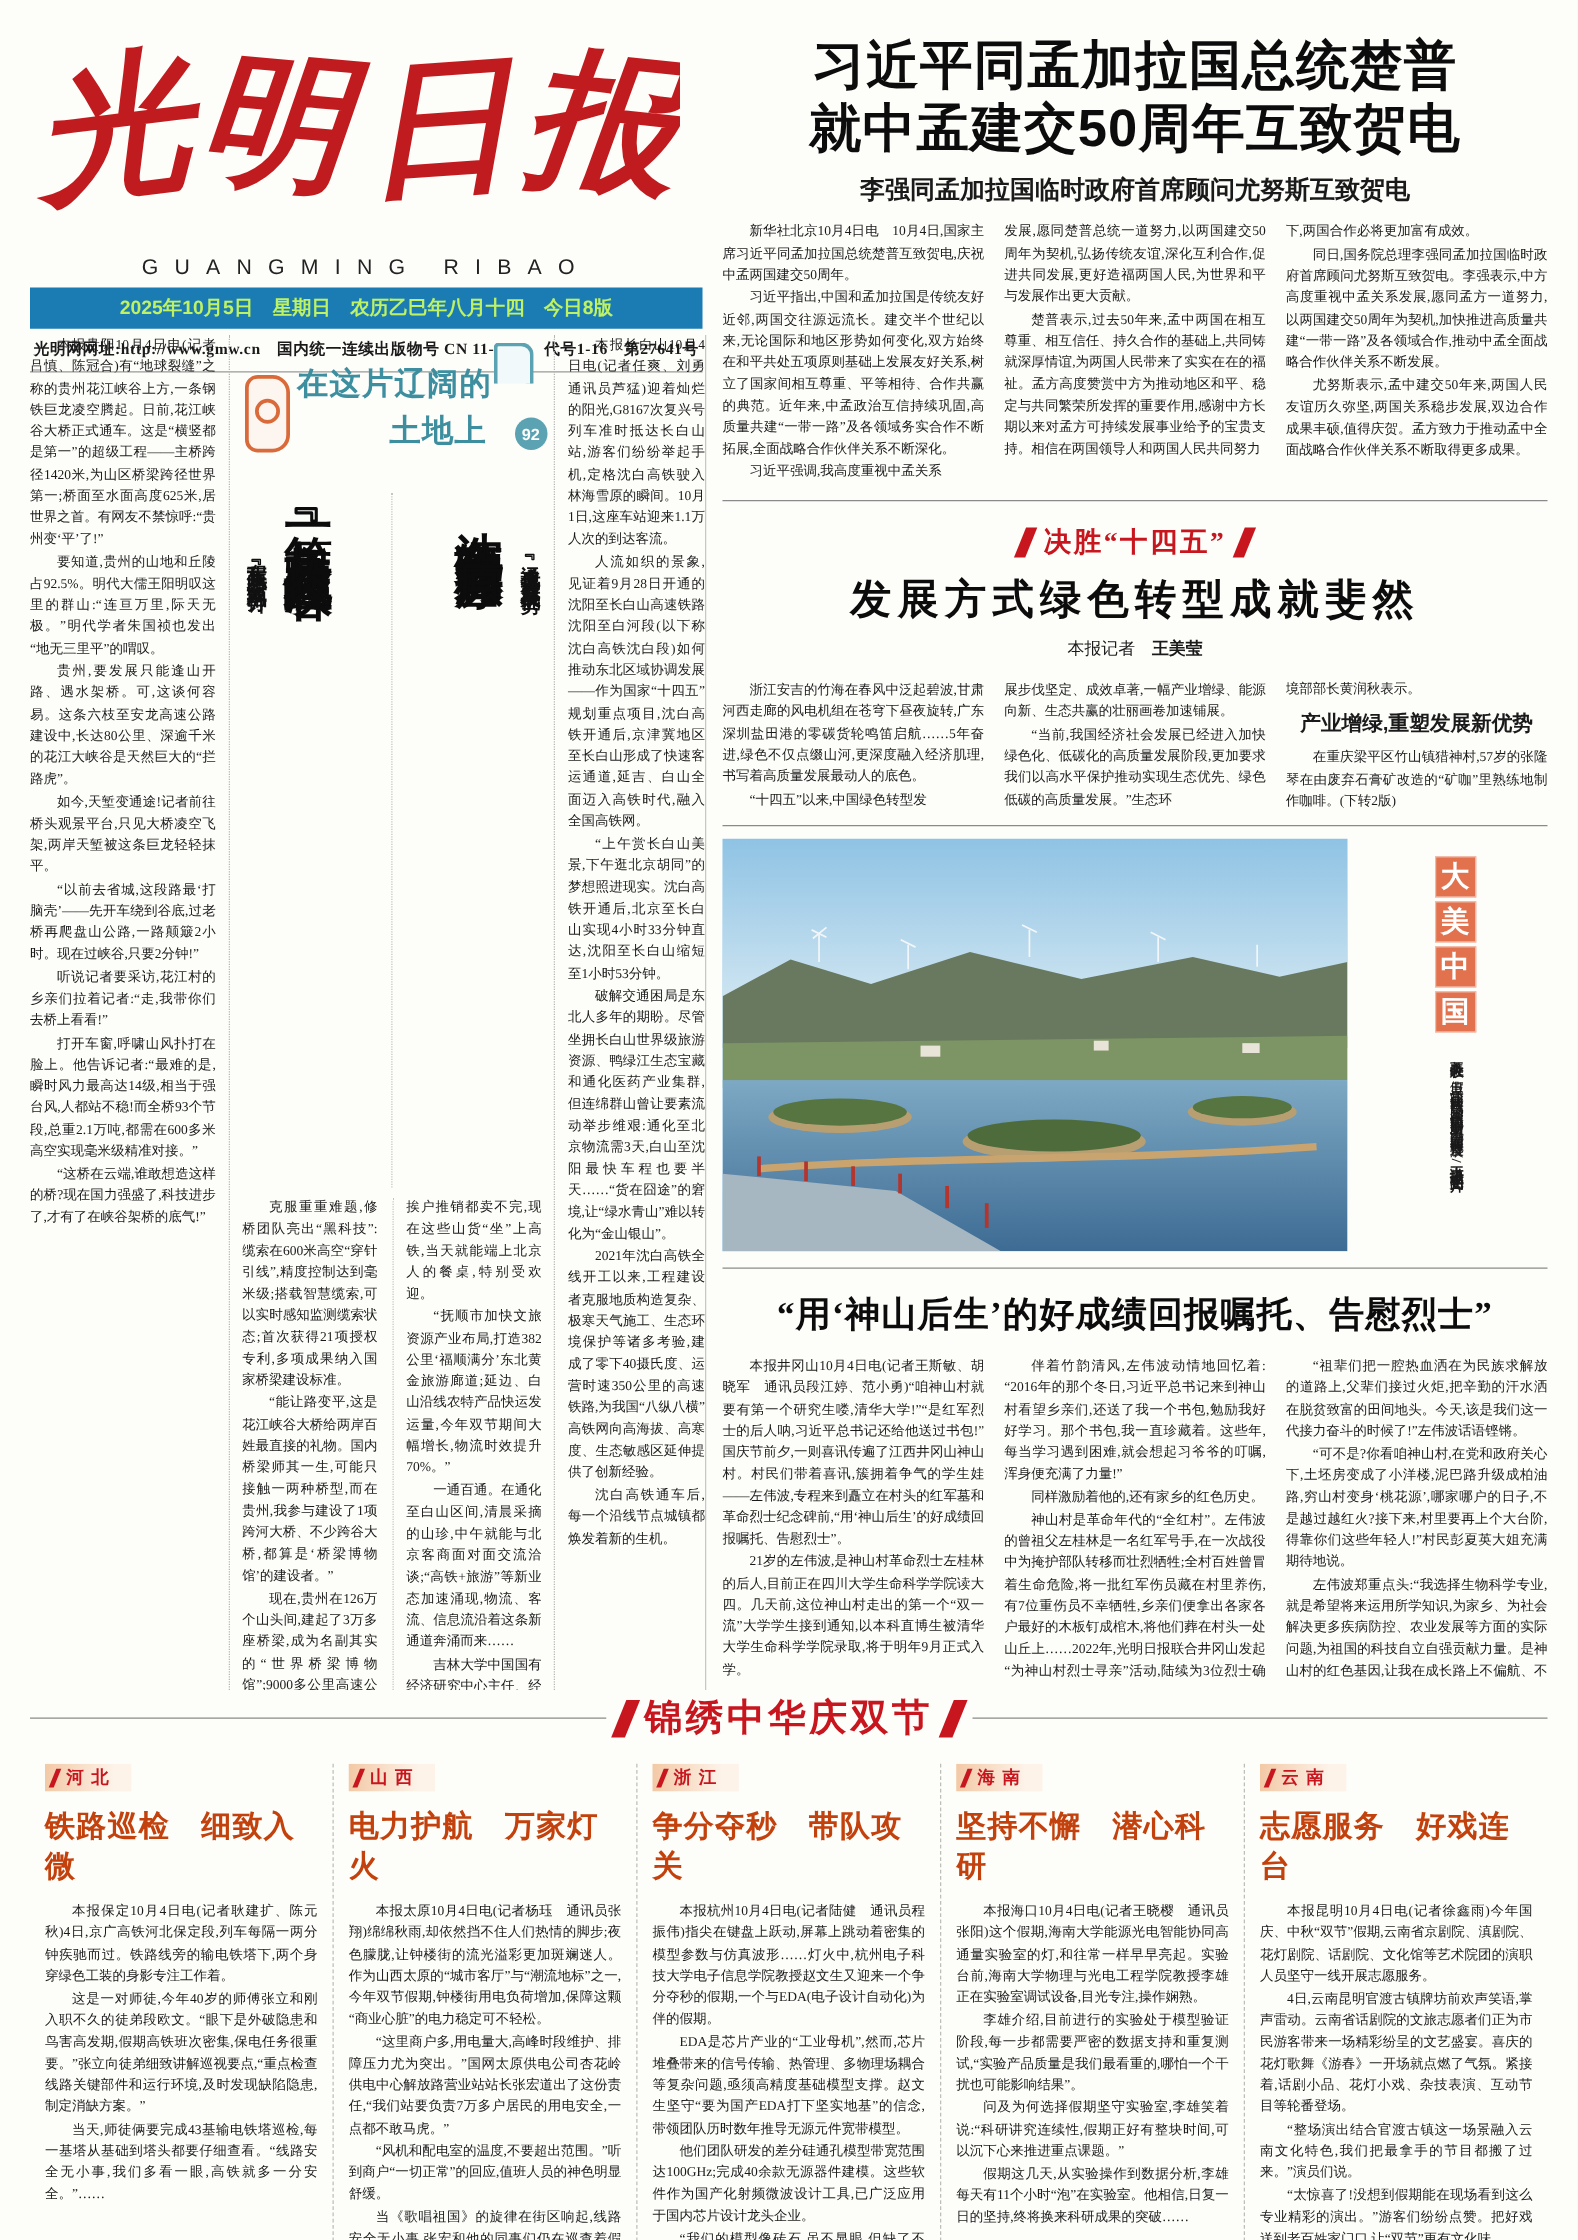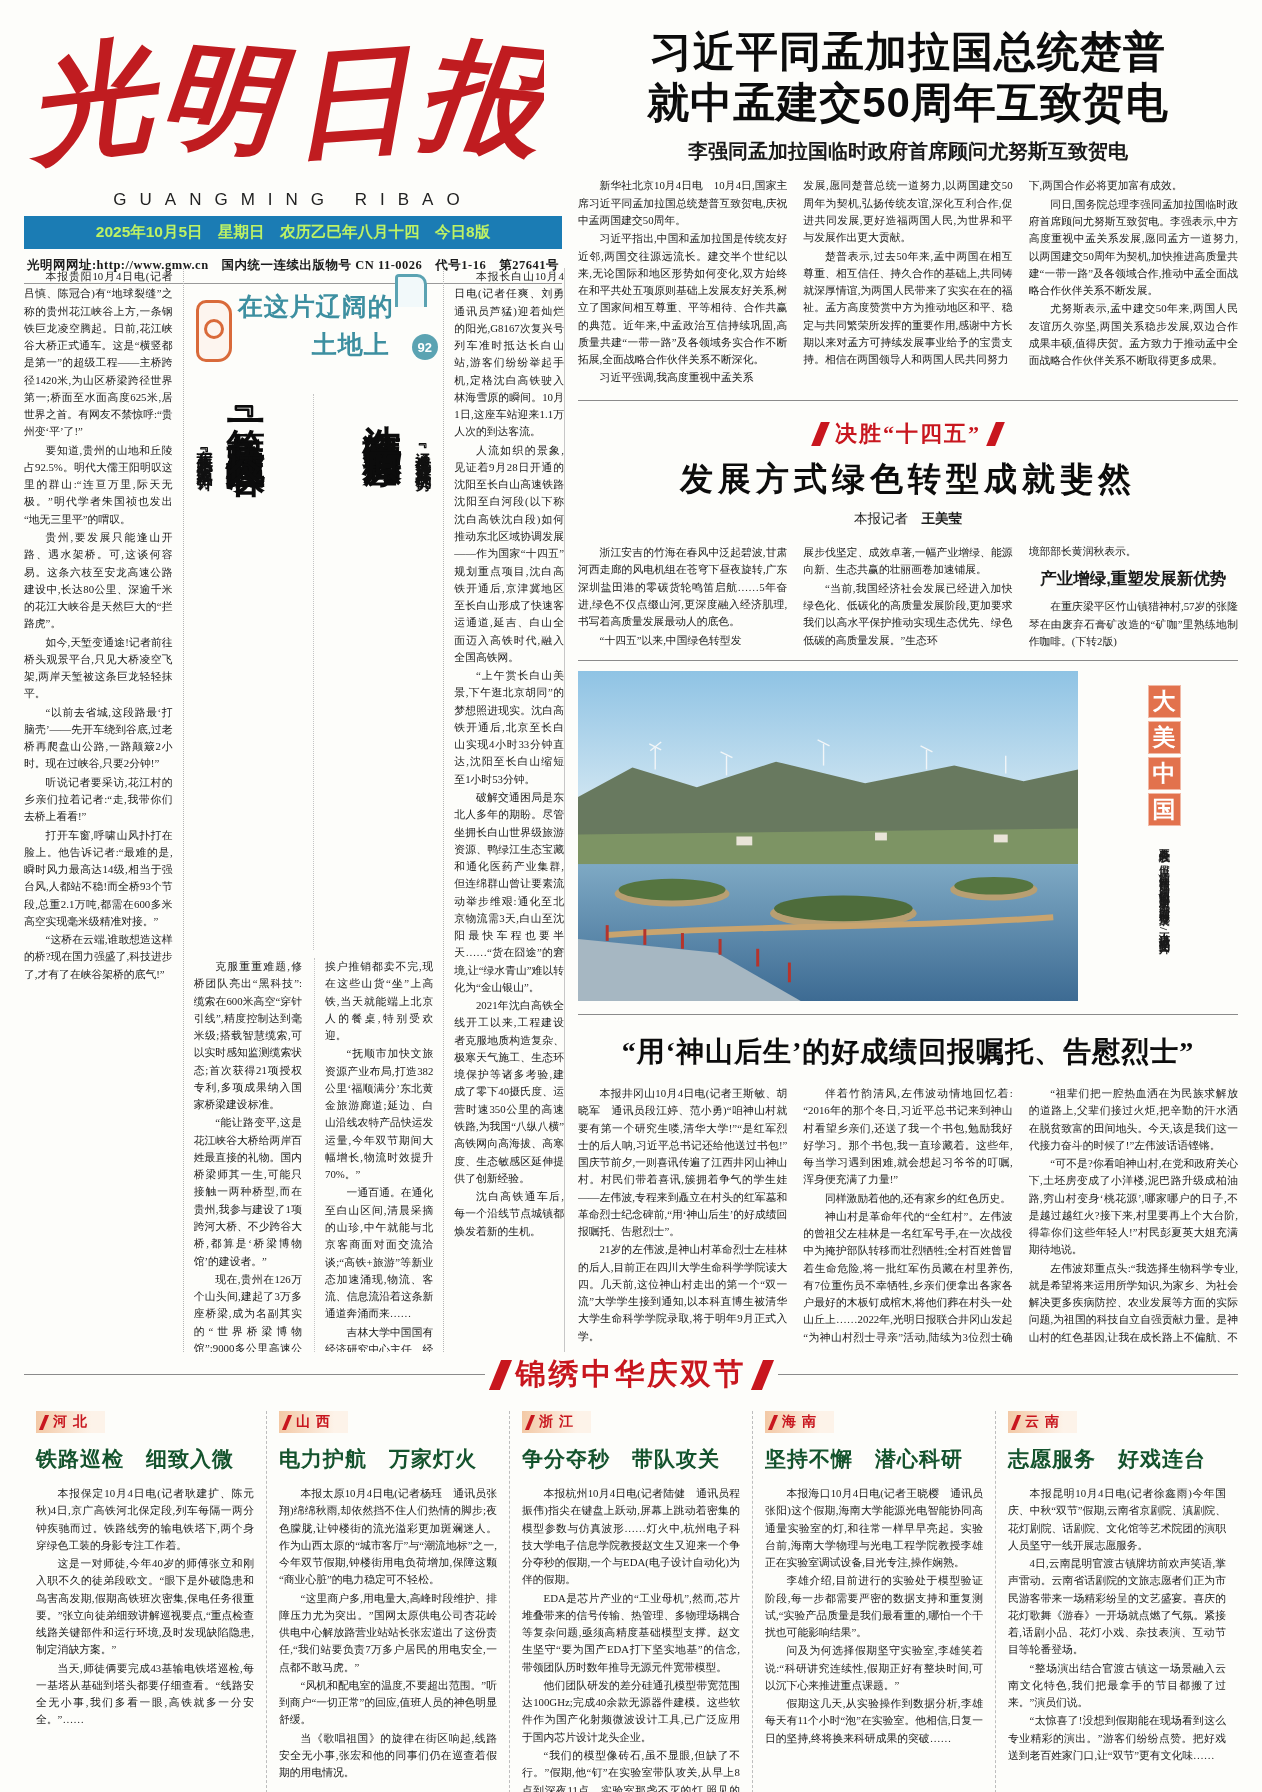--- a/index.html
+++ b/index.html
@@ -3,21 +3,21 @@
 <meta charset="utf-8">
 <style>
   html,body{margin:0;padding:0;background:#f3f1ec;}
   body{width:1262px;height:1792px;position:relative;overflow:hidden;background:#fdfdfa;
        font-family:"Liberation Serif","DejaVu Serif",serif;color:#1a1a1a;}
   .abs{position:absolute;}
   
   #header{left:24px;top:18px;width:538px;height:246px;}
   #masthead-svg{display:block;width:520px;height:168px;}
   .latin{font-family:"Liberation Sans","DejaVu Sans",sans-serif;font-size:17px;letter-spacing:13px;
-         text-align:center;color:#222;margin-top:4px;}
+         text-align:center;color:#222;margin-top:18px;}
   .datebar{margin-top:6px;background:#1b7cb4;color:#bef264;text-align:center;
            font-family:"Liberation Sans","DejaVu Sans",sans-serif;font-weight:bold;font-size:15.5px;
            padding:6px 0;}
   .infoline{margin-top:8px;font-weight:bold;font-size:12.5px;text-align:center;letter-spacing:.5px;
             border-bottom:1px solid #999;padding-bottom:9px;}
   
   .para{font-size:10.8px;line-height:1.6;text-align:justify;text-indent:2em;margin:0 0 1px 0;}
   .para.cont{text-indent:0;}
   .colset{display:flex;gap:16px;}
   .colset>div{flex:1;overflow:hidden;}
@@ -91,21 +91,21 @@
   .banner .txt{color:#c8161e;font-family:"Liberation Sans","DejaVu Sans",sans-serif;
                font-weight:900;font-size:30px;letter-spacing:3px;}
   .bslash{width:11px;height:30px;background:#c8161e;transform:skewX(-22deg);}
   .regions{display:flex;gap:0;margin-top:16px;height:392px;}
   .region{flex:1;padding:0 12px;overflow:hidden;}
   .region+.region{border-left:1px dashed #bdbdbd;}
   .rtag{display:inline-flex;align-items:center;gap:7px;padding:2px 12px 2px 6px;
         background:linear-gradient(90deg,#f3c9a6,#fdf3e9 80%);margin-bottom:10px;}
   .rtag .tslash{width:4px;height:15px;background:#c8161e;transform:skewX(-22deg);}
   .rtag .tname{color:#c8161e;font-weight:900;font-size:14px;letter-spacing:6px;}
-  .rhead{font-weight:900;font-size:21px;letter-spacing:1px;margin:2px 0 12px;color:#14532d;}
+  .rhead{font-weight:900;font-size:24px;letter-spacing:1px;margin:2px 0 12px;color:#c2410c;}
   .region .para{font-size:10.8px;}
 </style>
 </head>
 <body>
 
 <div class="abs" id="header">
   <svg id="masthead-svg" viewBox="0 0 520 168">
     <g fill="#c01c20" font-family="'DejaVu Serif','Liberation Serif',serif" font-weight="bold" font-style="italic">
       <text x="4" y="126" font-size="124" transform="rotate(-7 66 86)">光</text>
       <text x="136" y="120" font-size="118" transform="rotate(5 196 84)">明</text>

